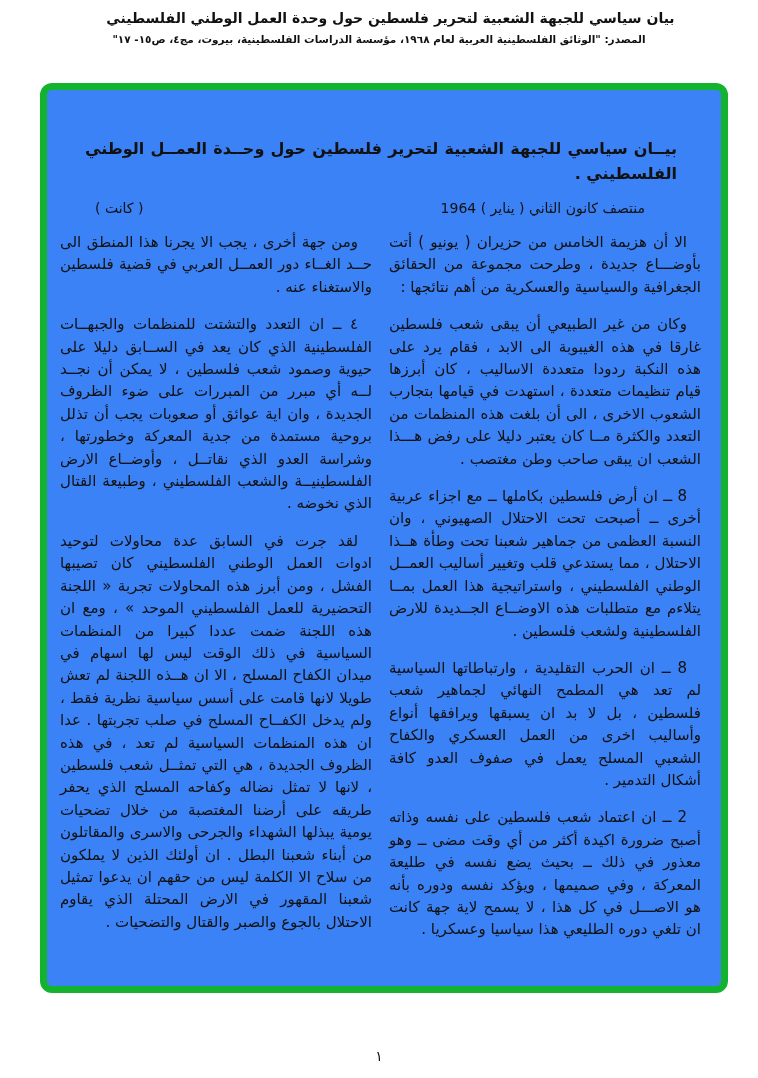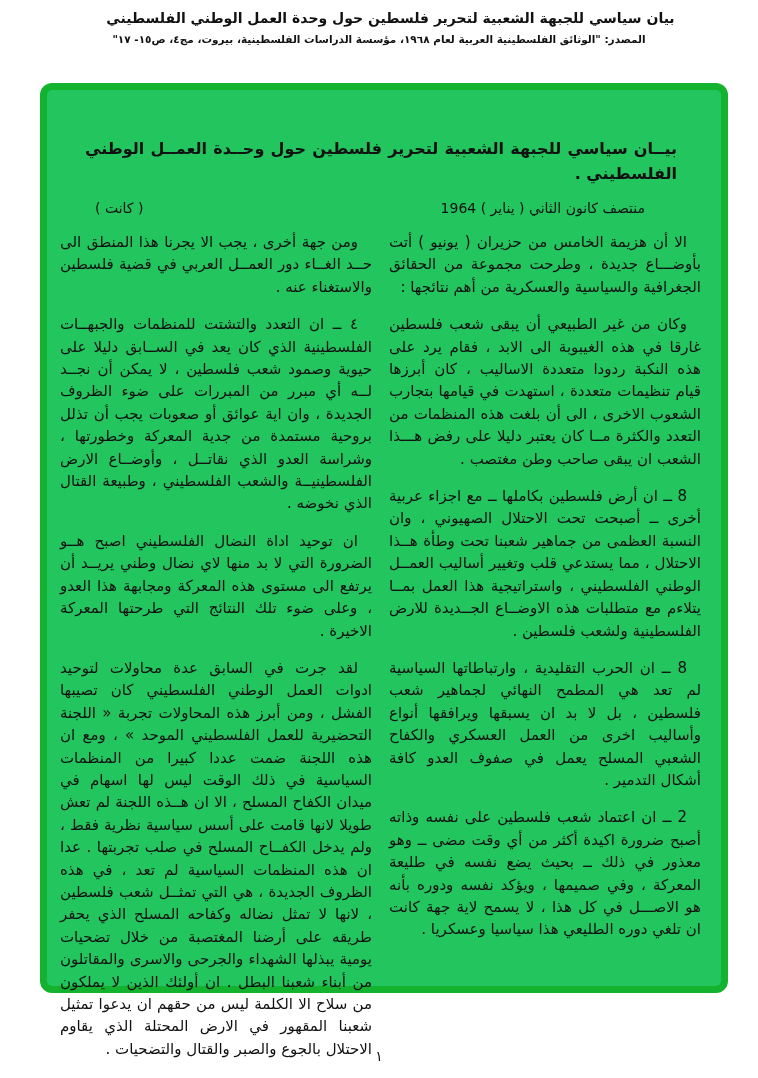--- a/index.html
+++ b/index.html
@@ -32,21 +32,21 @@
     font-weight: bold;
   }
   .doc-frame {
     position: absolute;
     left: 40px;
     top: 83px;
     width: 688px;
     height: 910px;
     border: 7px solid #14b32f;
     border-radius: 12px;
-    background: #22c55e;
+    background: #3b82f6;
   }
   .doc-title {
     margin: 46px 44px 0 38px;
     direction: rtl;
     text-align: justify;
     text-align-last: right;
     font-size: 16px;
     font-weight: bold;
     line-height: 25px;
   }
@@ -107,19 +107,18 @@
     <div class="col col-right">
       <p>الا أن هزيمة الخامس من حزيران ( يونيو ) أتت بأوضـــاع جديدة ، وطرحت مجموعة من الحقائق الجغرافية والسياسية والعسكرية من أهم نتائجها :</p>
       <p>وكان من غير الطبيعي أن يبقى شعب فلسطين غارقا في هذه الغيبوبة الى الابد ، فقام يرد على هذه النكبة ردودا متعددة الاساليب ، كان أبرزها قيام تنظيمات متعددة ، استهدت في قيامها بتجارب الشعوب الاخرى ، الى أن بلغت هذه المنظمات من التعدد والكثرة مــا كان يعتبر دليلا على رفض هـــذا الشعب ان يبقى صاحب وطن مغتصب .</p>
       <p>8 ــ ان أرض فلسطين بكاملها ــ مع اجزاء عربية أخرى ــ أصبحت تحت الاحتلال الصهيوني ، وان النسبة العظمى من جماهير شعبنا تحت وطأة هــذا الاحتلال ، مما يستدعي قلب وتغيير أساليب العمــل الوطني الفلسطيني ، واستراتيجية هذا العمل بمــا يتلاءم مع متطلبات هذه الاوضــاع الجــديدة للارض الفلسطينية ولشعب فلسطين .</p>
       <p>8 ــ ان الحرب التقليدية ، وارتباطاتها السياسية لم تعد هي المطمح النهائي لجماهير شعب فلسطين ، بل لا بد ان يسبقها ويرافقها أنواع وأساليب اخرى من العمل العسكري والكفاح الشعبي المسلح يعمل في صفوف العدو كافة أشكال التدمير .</p>
       <p>2 ــ ان اعتماد شعب فلسطين على نفسه وذاته أصبح ضرورة اكيدة أكثر من أي وقت مضى ــ وهو معذور في ذلك ــ بحيث يضع نفسه في طليعة المعركة ، وفي صميمها ، ويؤكد نفسه ودوره بأنه هو الاصـــل في كل هذا ، لا يسمح لاية جهة كانت ان تلغي دوره الطليعي هذا سياسيا وعسكريا .</p>
     </div>
     <div class="col col-left">
       <p>ومن جهة أخرى ، يجب الا يجرنا هذا المنطق الى حــد الغــاء دور العمــل العربي في قضية فلسطين والاستغناء عنه .</p>
       <p>٤ ــ ان التعدد والتشتت للمنظمات والجبهــات الفلسطينية الذي كان يعد في الســابق دليلا على حيوية وصمود شعب فلسطين ، لا يمكن أن نجــد لــه أي مبرر من المبررات على ضوء الظروف الجديدة ، وان اية عوائق أو صعوبات يجب أن تذلل بروحية مستمدة من جدية المعركة وخطورتها ، وشراسة العدو الذي نقاتــل ، وأوضــاع الارض الفلسطينيــة والشعب الفلسطيني ، وطبيعة القتال الذي نخوضه .</p>
-      <p>ان توحيد اداة النضال الفلسطيني اصبح هــو الضرورة التي لا بد منها لاي نضال وطني يريــد أن يرتفع الى مستوى هذه المعركة ومجابهة هذا العدو ، وعلى ضوء تلك النتائج التي طرحتها المعركة الاخيرة .</p>
       <p>لقد جرت في السابق عدة محاولات لتوحيد ادوات العمل الوطني الفلسطيني كان تصيبها الفشل ، ومن أبرز هذه المحاولات تجربة « اللجنة التحضيرية للعمل الفلسطيني الموحد » ، ومع ان هذه اللجنة ضمت عددا كبيرا من المنظمات السياسية في ذلك الوقت ليس لها اسهام في ميدان الكفاح المسلح ، الا ان هــذه اللجنة لم تعش طويلا لانها قامت على أسس سياسية نظرية فقط ، ولم يدخل الكفــاح المسلح في صلب تجربتها . عدا ان هذه المنظمات السياسية لم تعد ، في هذه الظروف الجديدة ، هي التي تمثــل شعب فلسطين ، لانها لا تمثل نضاله وكفاحه المسلح الذي يحفر طريقه على أرضنا المغتصبة من خلال تضحيات يومية يبذلها الشهداء والجرحى والاسرى والمقاتلون من أبناء شعبنا البطل . ان أولئك الذين لا يملكون من سلاح الا الكلمة ليس من حقهم ان يدعوا تمثيل شعبنا المقهور في الارض المحتلة الذي يقاوم الاحتلال بالجوع والصبر والقتال والتضحيات .</p>
     </div>
   </div>
 </section>
 
 <div class="page-number">١</div>
 
 </body></html>

